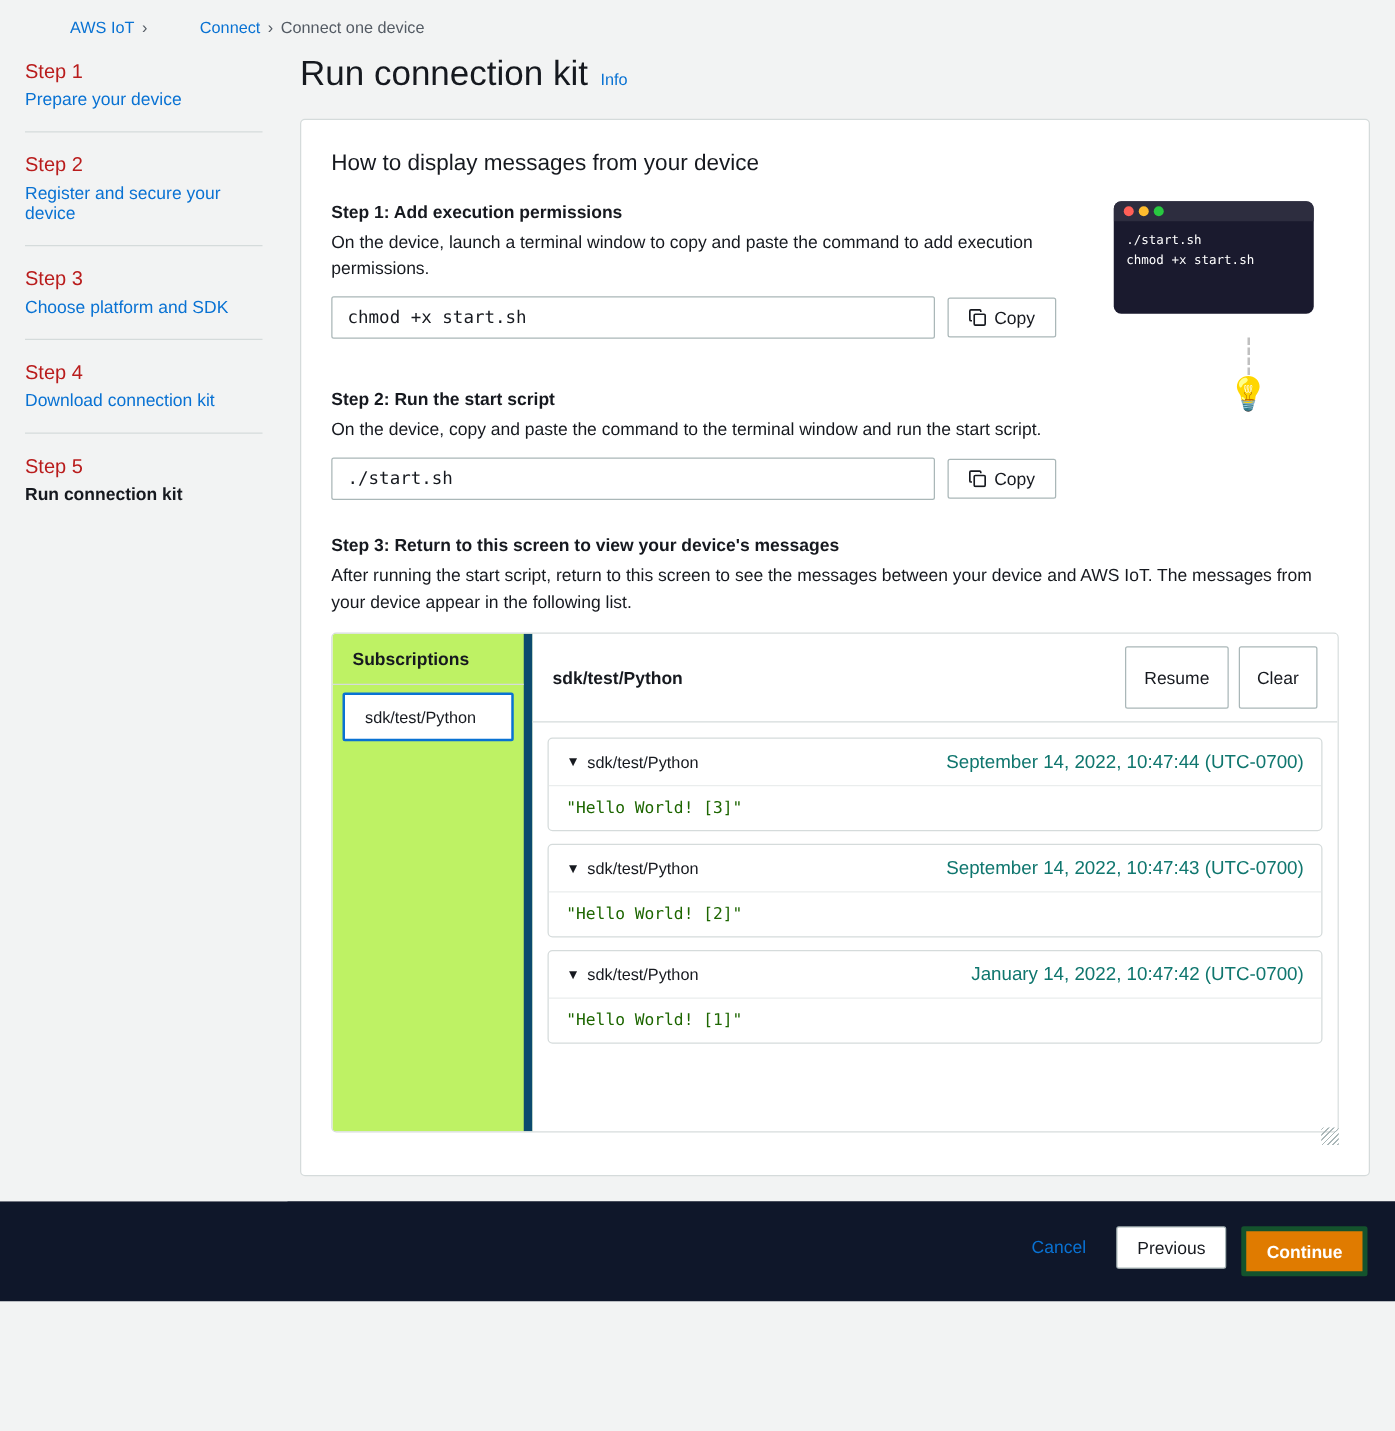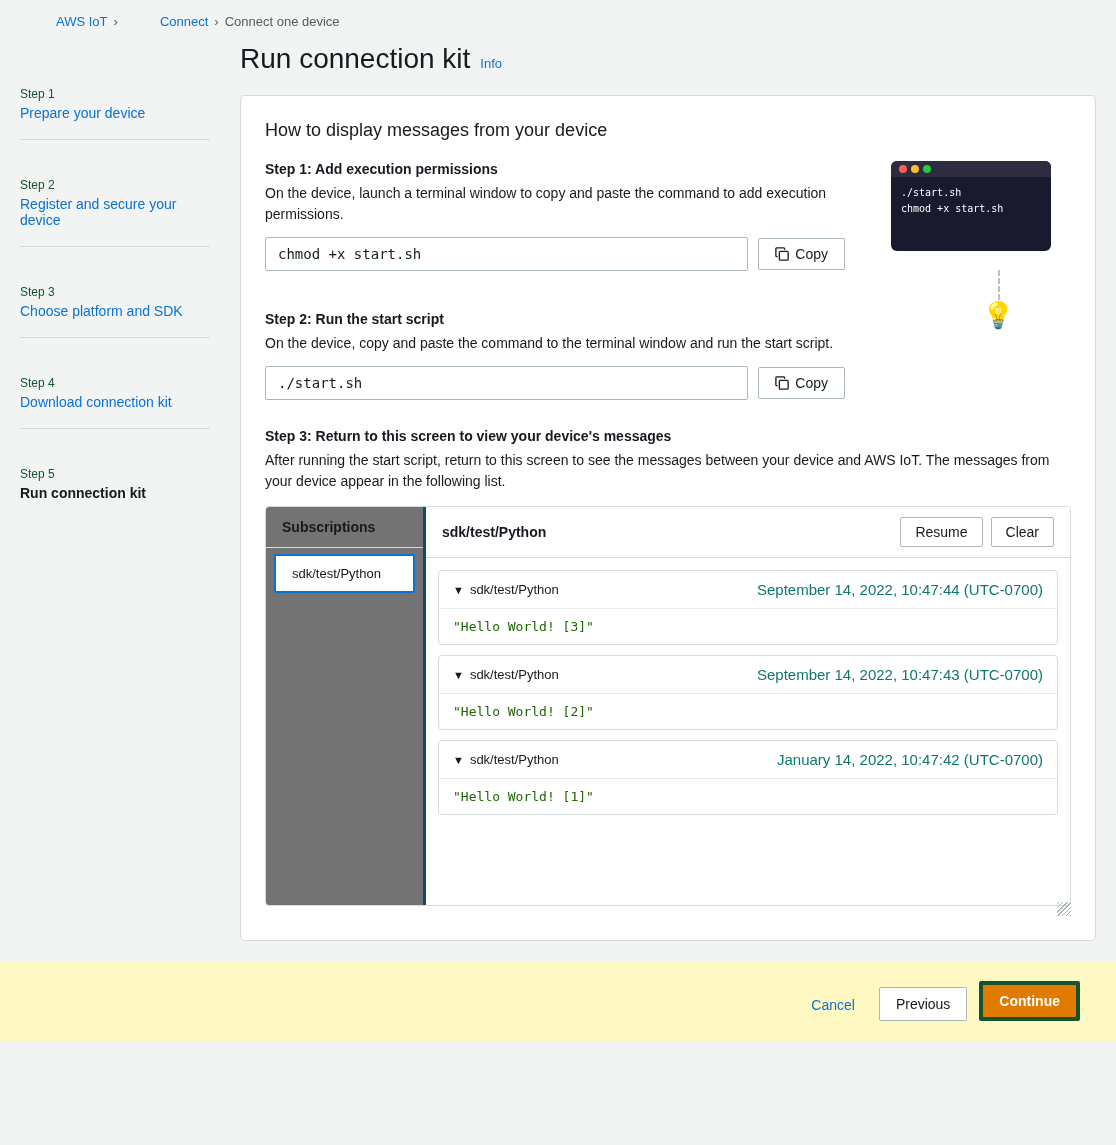--- a/index.html
+++ b/index.html
@@ -33,24 +33,23 @@
       background: #f2f3f3;
       flex-shrink: 0;
     }
     .sidebar-step {
       margin-bottom: 18px;
       padding-bottom: 18px;
       border-bottom: 1px solid #d5dbdb;
     }
     .sidebar-step:last-child { border-bottom: none; }
     .sidebar-step-label {
-      font-size: 12px;
-      color: #14532d;
+      font-size: 16px;
+      color: #b91c1c;
       margin-bottom: 4px;
-      margin-top: 38px;
     }
     .sidebar-step-title {
       font-size: 14px;
       color: #0972d3;
       text-decoration: none;
     }
     .sidebar-step-title.active {
       color: #16191f;
       font-weight: bold;
     }
@@ -135,22 +134,22 @@
     .subscription-panel {
       display: flex;
       border: 1px solid #d5dbdb;
       border-radius: 4px;
       margin-top: 14px;
       overflow: hidden;
       min-height: 400px;
     }
     .subscriptions-col {
       width: 160px;
-      border-right: 3px solid #0c4a6e;
-      background: #737373;
+      border-right: 7px solid #0c4a6e;
+      background: #bef264;
       padding: 0;
     }
     .subscriptions-header {
       padding: 12px 16px;
       font-weight: bold;
       font-size: 14px;
       border-bottom: 1px solid #d5dbdb;
     }
     .subscription-item {
       padding: 10px 16px;
@@ -177,21 +176,21 @@
     }
     .messages-topic {
       font-weight: bold;
       font-size: 14px;
     }
     .messages-actions {
       display: flex;
       gap: 8px;
     }
     .action-btn {
-      padding: 6px 14px;
+      padding: 16px 14px;
       border: 1px solid #aab7b8;
       border-radius: 2px;
       background: #fff;
       font-size: 14px;
       cursor: pointer;
       color: #16191f;
     }
     .messages-list {
       padding: 12px;
       display: flex;
@@ -255,24 +254,24 @@
       color: #fff;
       line-height: 1.6;
     }
     .step12-wrapper {
       position: relative;
       padding-right: 180px;
     }
     .footer {
       display: flex;
       justify-content: flex-end;
-      align-items: flex-end;
+      align-items: flex-start;
       gap: 12px;
-      padding: 20px 36px;
-      background: #fef9c3;
+      padding: 20px 22px;
+      background: #0f172a;
     }
     .footer-cancel {
       background: transparent;
       border: none;
       font-size: 14px;
       color: #0972d3;
       cursor: pointer;
       padding: 8px 12px;
     }
     .footer-previous {

